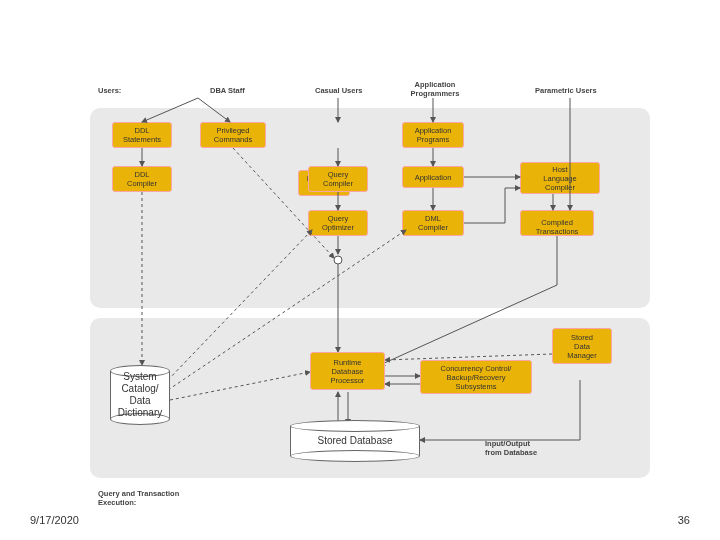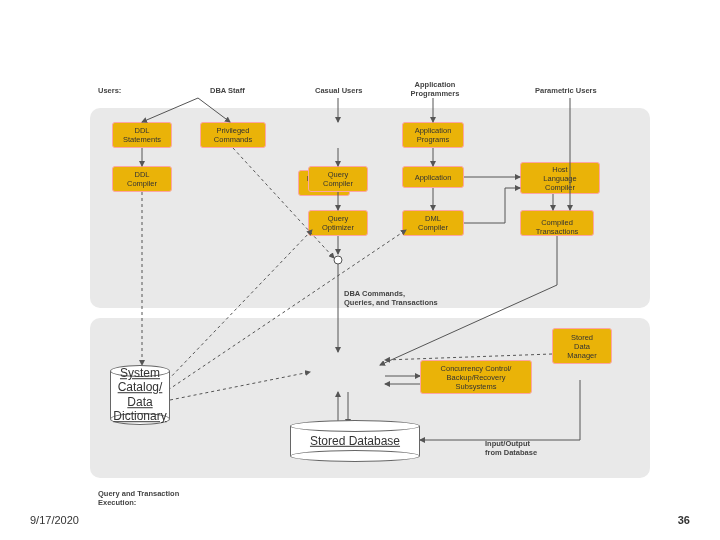--- a/index.html
+++ b/index.html
@@ -1,30 +1,30 @@
 <!DOCTYPE html>
 <html><head>
 <meta charset="utf-8">
 <style>
   * { margin: 0; padding: 0; box-sizing: border-box; }
   body { width: 720px; height: 540px; background: #fff; font-family: "Times New Roman", serif; position: relative; }
   .slide { width: 720px; height: 540px; position: relative; }
   .title { position: absolute; top: 18px; left: 0; width: 720px; text-align: center; font-size: 34px; font-weight: 400; color: #000; }
   .diagram { position: absolute; top: 80px; left: 90px; width: 560px; height: 410px; }
   .footer-date { position: absolute; bottom: 14px; left: 30px; font-size: 11px; color: #333; font-family: Arial, sans-serif; }
-  .footer-page { position: absolute; bottom: 14px; right: 30px; font-size: 11px; color: #333; font-family: Arial, sans-serif; font-weight: bold; }
+  .footer-page { position: absolute; bottom: 14px; right: 30px; font-size: 11px; color: #333; font-family: Arial, sans-serif; }
 
   .region { position: absolute; background: #e9e9e9; border-radius: 10px; }
   .box { position: absolute; background: #eab308; border: 1px solid #fca5a5; border-radius: 3px; font-family: Arial, sans-serif; font-size: 7.5px; color: #333; display: flex; align-items: center; justify-content: center; text-align: center; line-height: 1.2; padding: 2px; }
   .lbl { position: absolute; font-family: Arial, sans-serif; font-size: 7.5px; color: #444; font-weight: 700; white-space: nowrap; }
   .cyl { position: absolute; }
   .cyl .body { position: absolute; left: 0; right: 0; top: 6px; bottom: 6px; background: #fff; border-left: 1px solid #666; border-right: 1px solid #666; }
   .cyl .top { position: absolute; left: 0; right: 0; top: 0; height: 12px; border: 1px solid #666; border-radius: 50%; background: #fff; }
   .cyl .bot { position: absolute; left: 0; right: 0; bottom: 0; height: 12px; border: 1px solid #666; border-radius: 50%; background: #fff; }
-  .cyl .txt { position: absolute; left: 0; right: 0; top: 50%; transform: translateY(-50%); text-align: center; font-family: Arial, sans-serif; font-size: 12px; color: #333; line-height: 1.2; text-decoration: underline; }
+  .cyl .txt { position: absolute; left: 0; right: 0; top: 50%; transform: translateY(-50%); text-align: center; font-family: Arial, sans-serif; font-size: 10px; color: #333; line-height: 1.2; }
   svg.wires { position: absolute; left: 0; top: 0; width: 560px; height: 410px; }
 </style>
 </head>
 <body>
 
 <div class="slide">
 
   <div class="diagram">
 
     <div class="region" style="left:0; top:28px; width:560px; height:200px;"></div>
@@ -131,35 +131,36 @@
 
       <line x1="258" y1="312" x2="258" y2="344" stroke="#555" stroke-width="1" marker-end="url(#ah)"></line>
       <line x1="248" y1="344" x2="248" y2="312" stroke="#555" stroke-width="1" marker-end="url(#ah)"></line>
 
       <line x1="490" y1="300" x2="490" y2="360" stroke="#555" stroke-width="1"></line>
       <line x1="490" y1="360" x2="330" y2="360" stroke="#555" stroke-width="1" marker-end="url(#ah)"></line>
 
       <line x1="462" y1="274" x2="295" y2="280" stroke="#555" stroke-width="1" stroke-dasharray="3,3" marker-end="url(#ah)"></line>
     </svg>
 
-    <div class="lbl" style="left:254px; top:200px; white-space:pre-line; font-weight:700;">
-      <span style="white-space:pre-line;">DBA Commands,
-Queries, and Transactions</span>
-    </div>
 
     <div class="cyl" style="left:20px; top:285px; width:60px; height:60px;">
       <div class="body"></div>
         <div class="bot"></div>
         <div class="top"></div>
       <div class="txt" style="white-space:pre-line;">System
 Catalog/
 Data
 Dictionary</div>
     </div>
 
+    <div class="box" style="left:220px; top:272px; width:75px; height:38px;">
+        <span style="white-space:pre-line;">Runtime
+Database
+Processor</span>
+      </div>
 
     <div class="box" style="left:330px; top:280px; width:112px; height:34px;">
         <span style="white-space:pre-line;">Concurrency Control/
 Backup/Recovery
 Subsystems</span>
       </div>
 
     <div class="box" style="left:462px; top:248px; width:60px; height:36px;">
         <span style="white-space:pre-line;">Stored
 Data

